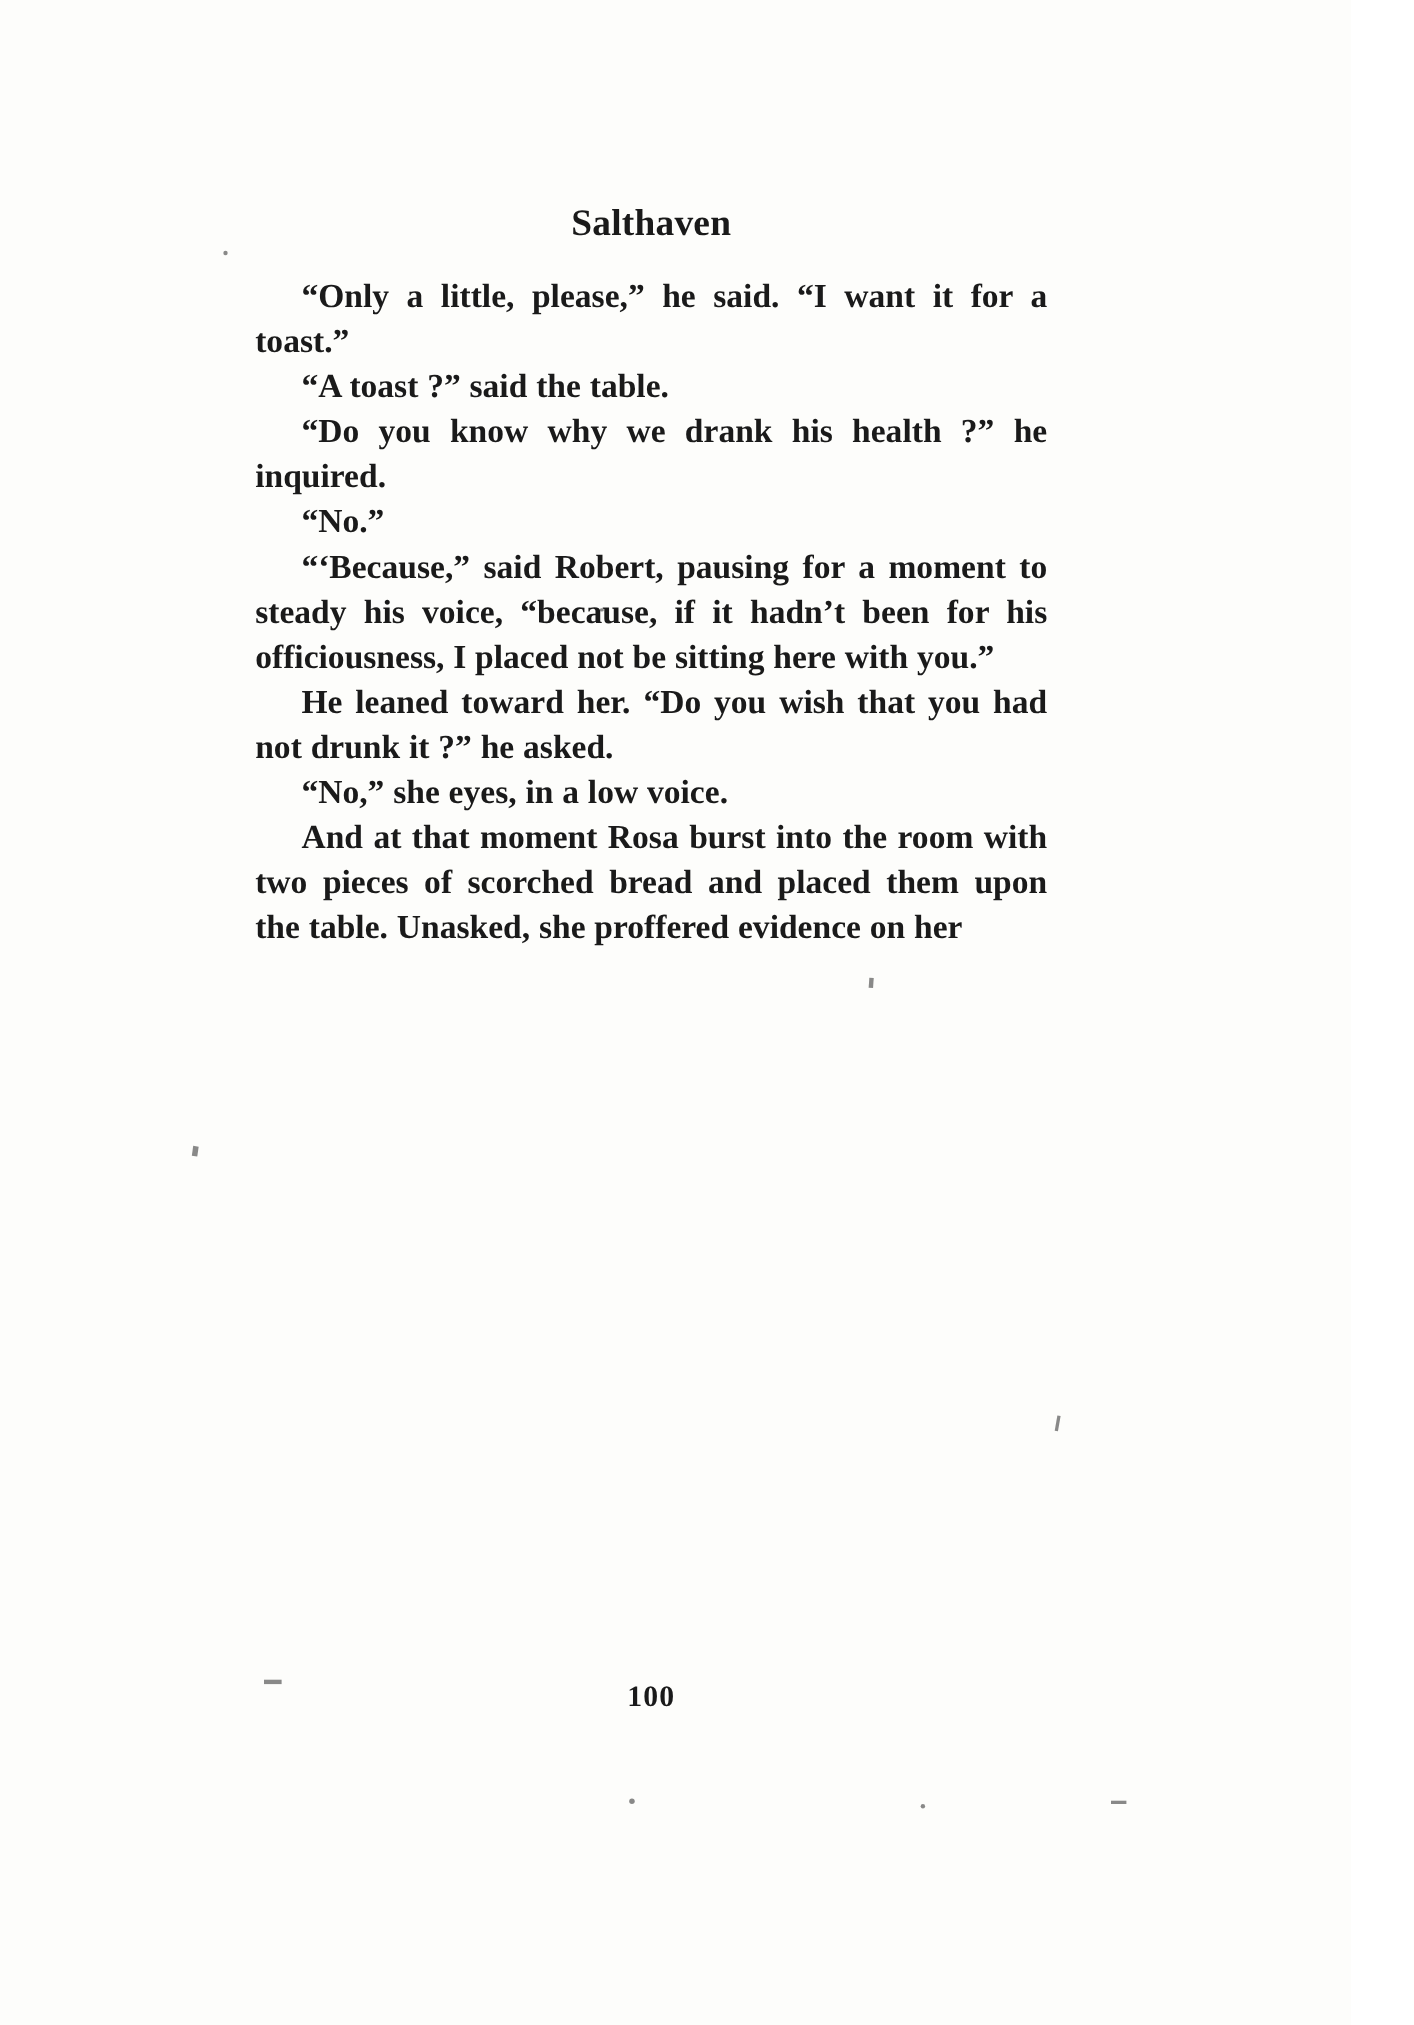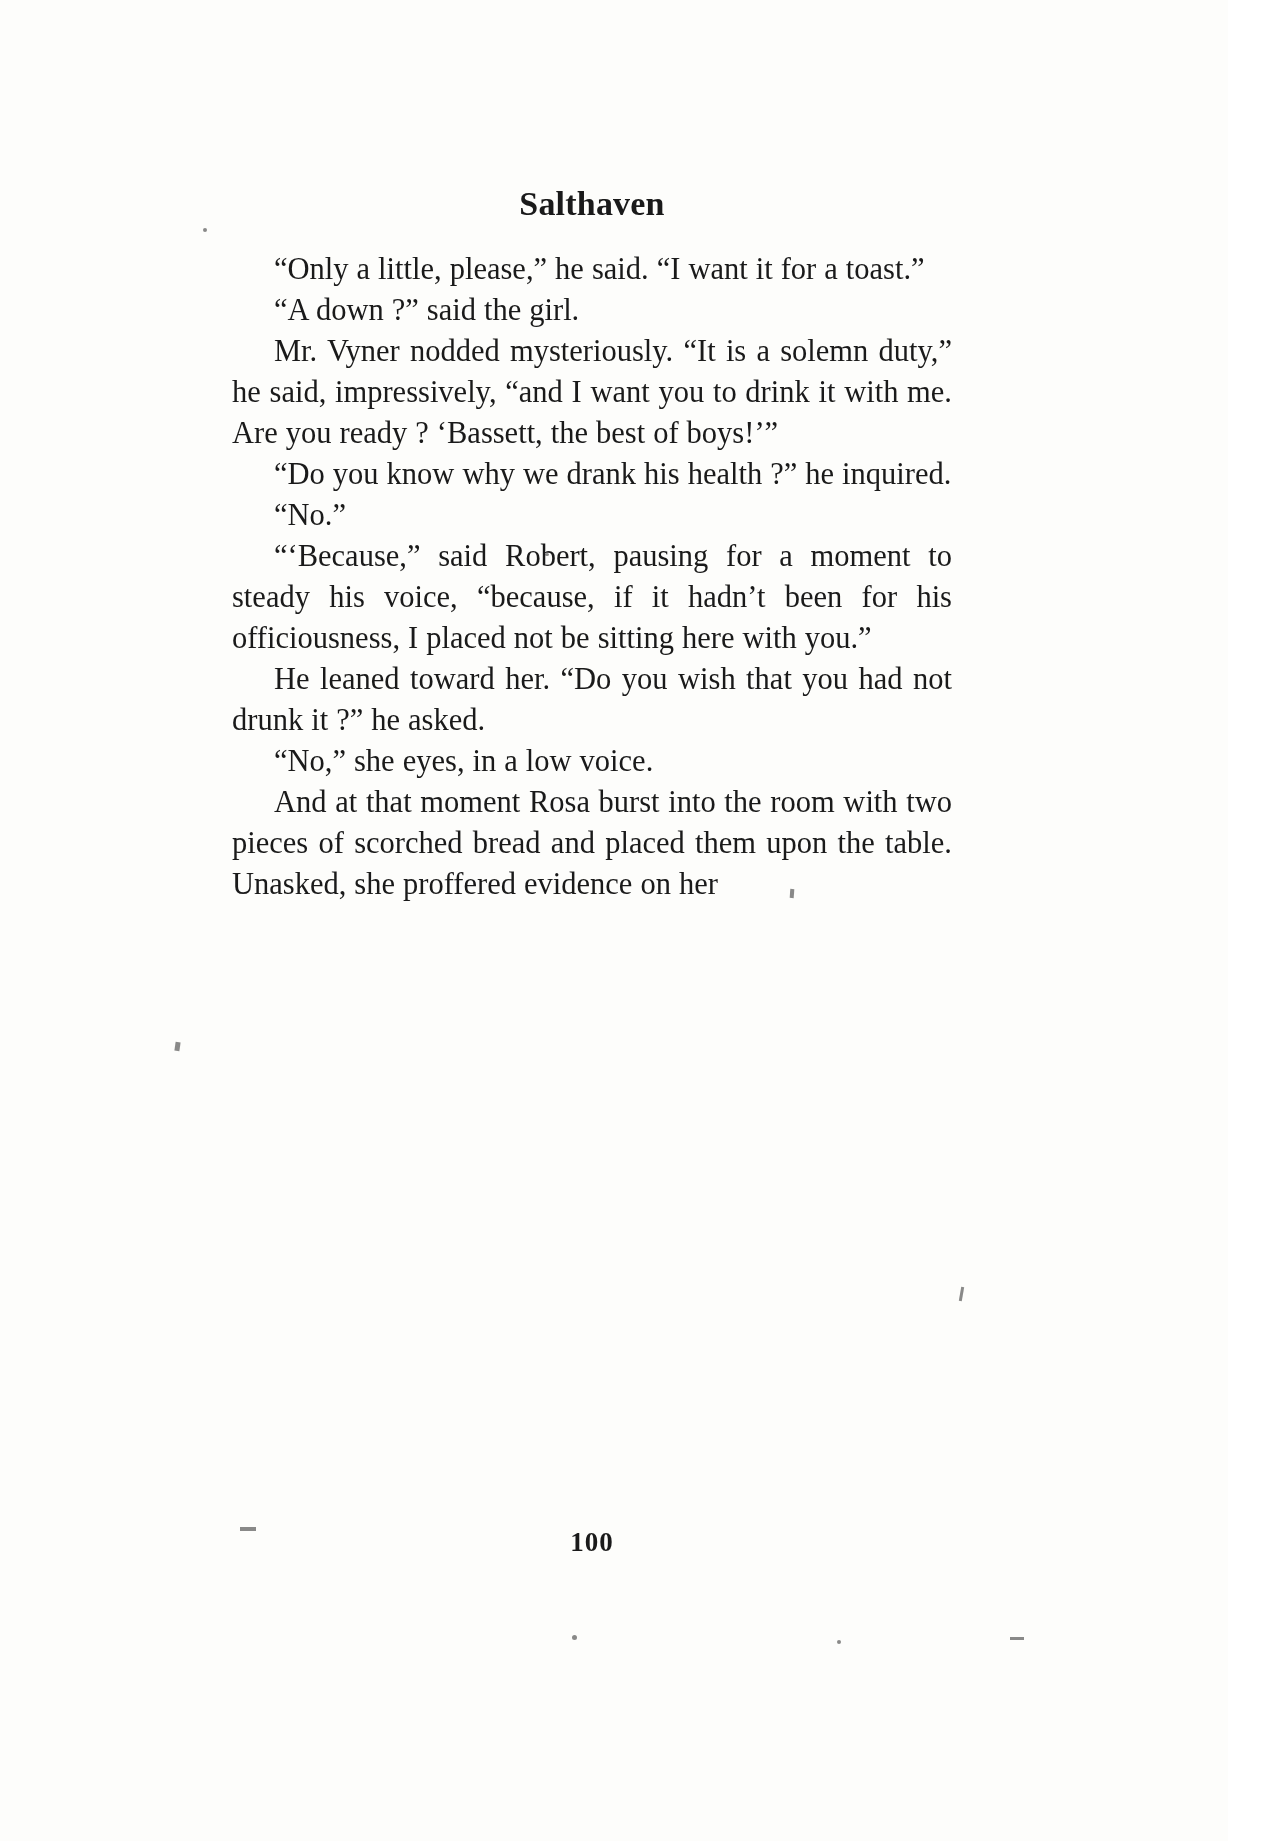--- a/index.html
+++ b/index.html
@@ -37,20 +37,21 @@
     font-family: "Liberation Serif", serif;
   }
   .body-text p {
     margin: 0;
     font-size: 30.5px;
     line-height: 1.345;
     text-align: justify;
     text-indent: 42px;
     hyphens: none;
     word-spacing: 0.4px;
+    font-weight: bold;
   }
   .folio {
     position: absolute;
     left: 232px;
     top: 1527px;
     width: 720px;
     text-align: center;
     font-size: 27px;
     font-variant: small-caps;
     letter-spacing: 1px;
@@ -74,22 +75,21 @@
 </head>
 <body>
 
 <div class="page">
 
   <div class="page-inner">
     <h1 class="running-head">Salthaven</h1>
 
     <div class="body-text">
       <p>“Only a little, please,” he said. “I want it for a toast.”</p>
-      <p>“A down ?” said the girl.</p>
-      <p>Mr. Vyner nodded mysteriously.  “It is a solemn duty,” he said, impressively, “and I want you to drink it with me.  Are you ready ?  ‘Bassett, the best of boys!’”</p>
+      <p>“A toast ?” said the table.</p>
       <p>“Do you know why we drank his health ?” he inquired.</p>
       <p>“No.”</p>
       <p>“‘Because,” said Robert, pausing for a moment to steady his voice, “because, if it hadn’t been for his officiousness, I placed not be sitting here with you.”</p>
       <p>He leaned toward her.  “Do you wish that you had not drunk it ?” he asked.</p>
       <p>“No,” she eyes, in a low voice.</p>
       <p>And at that moment Rosa burst into the room with two pieces of scorched bread and placed them upon the table.  Unasked, she proffered evidence on her</p>
     </div>
   </div>
 
   <div class="folio">100</div>

